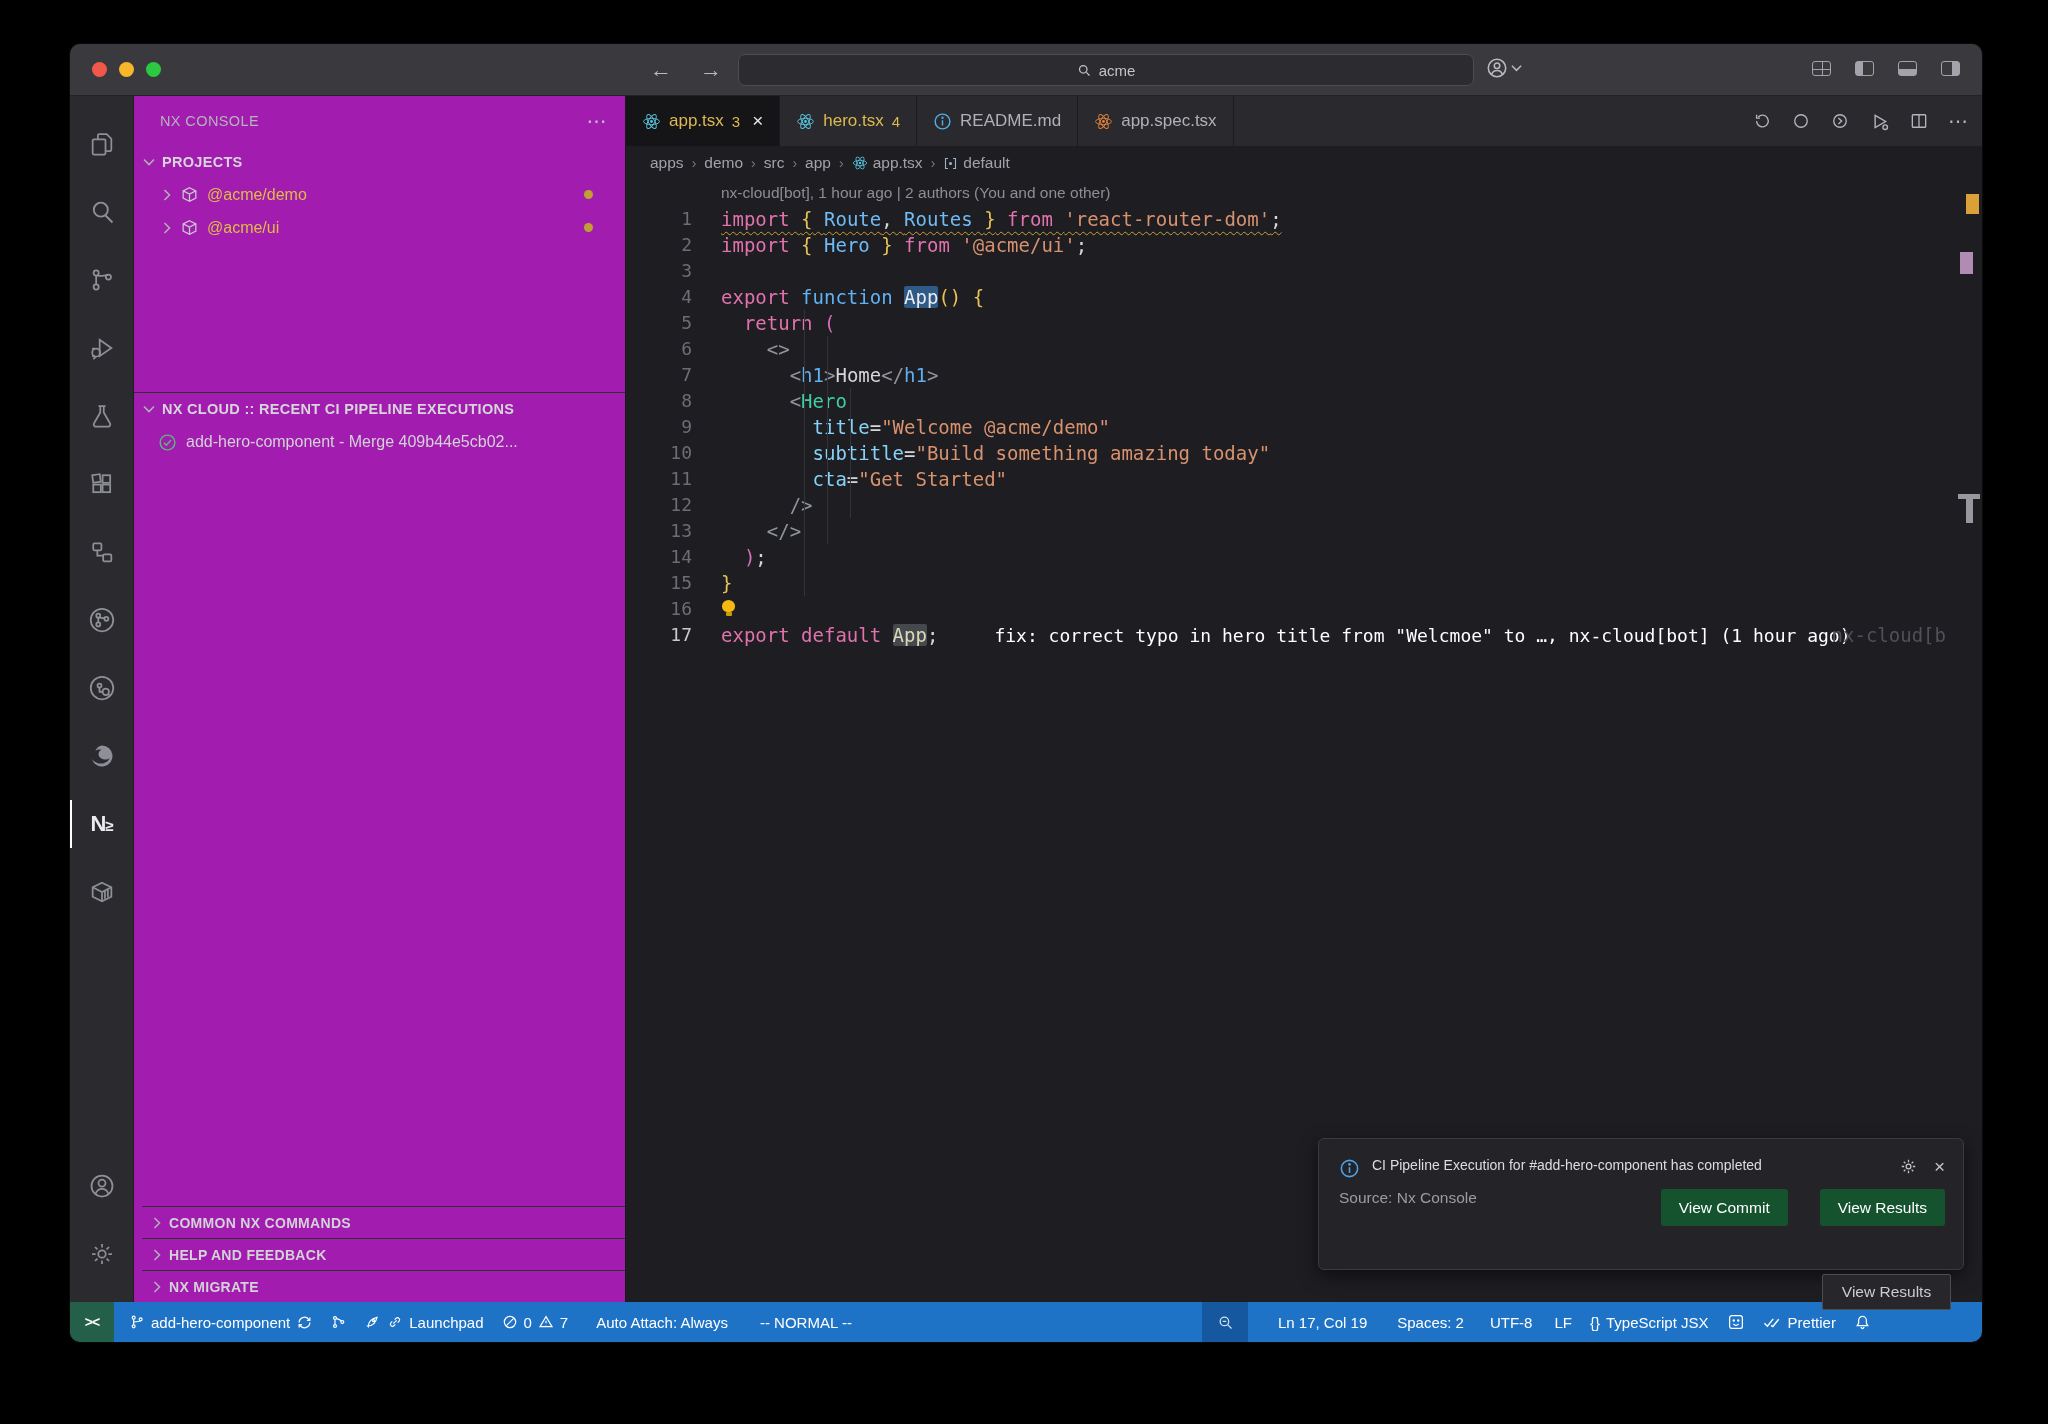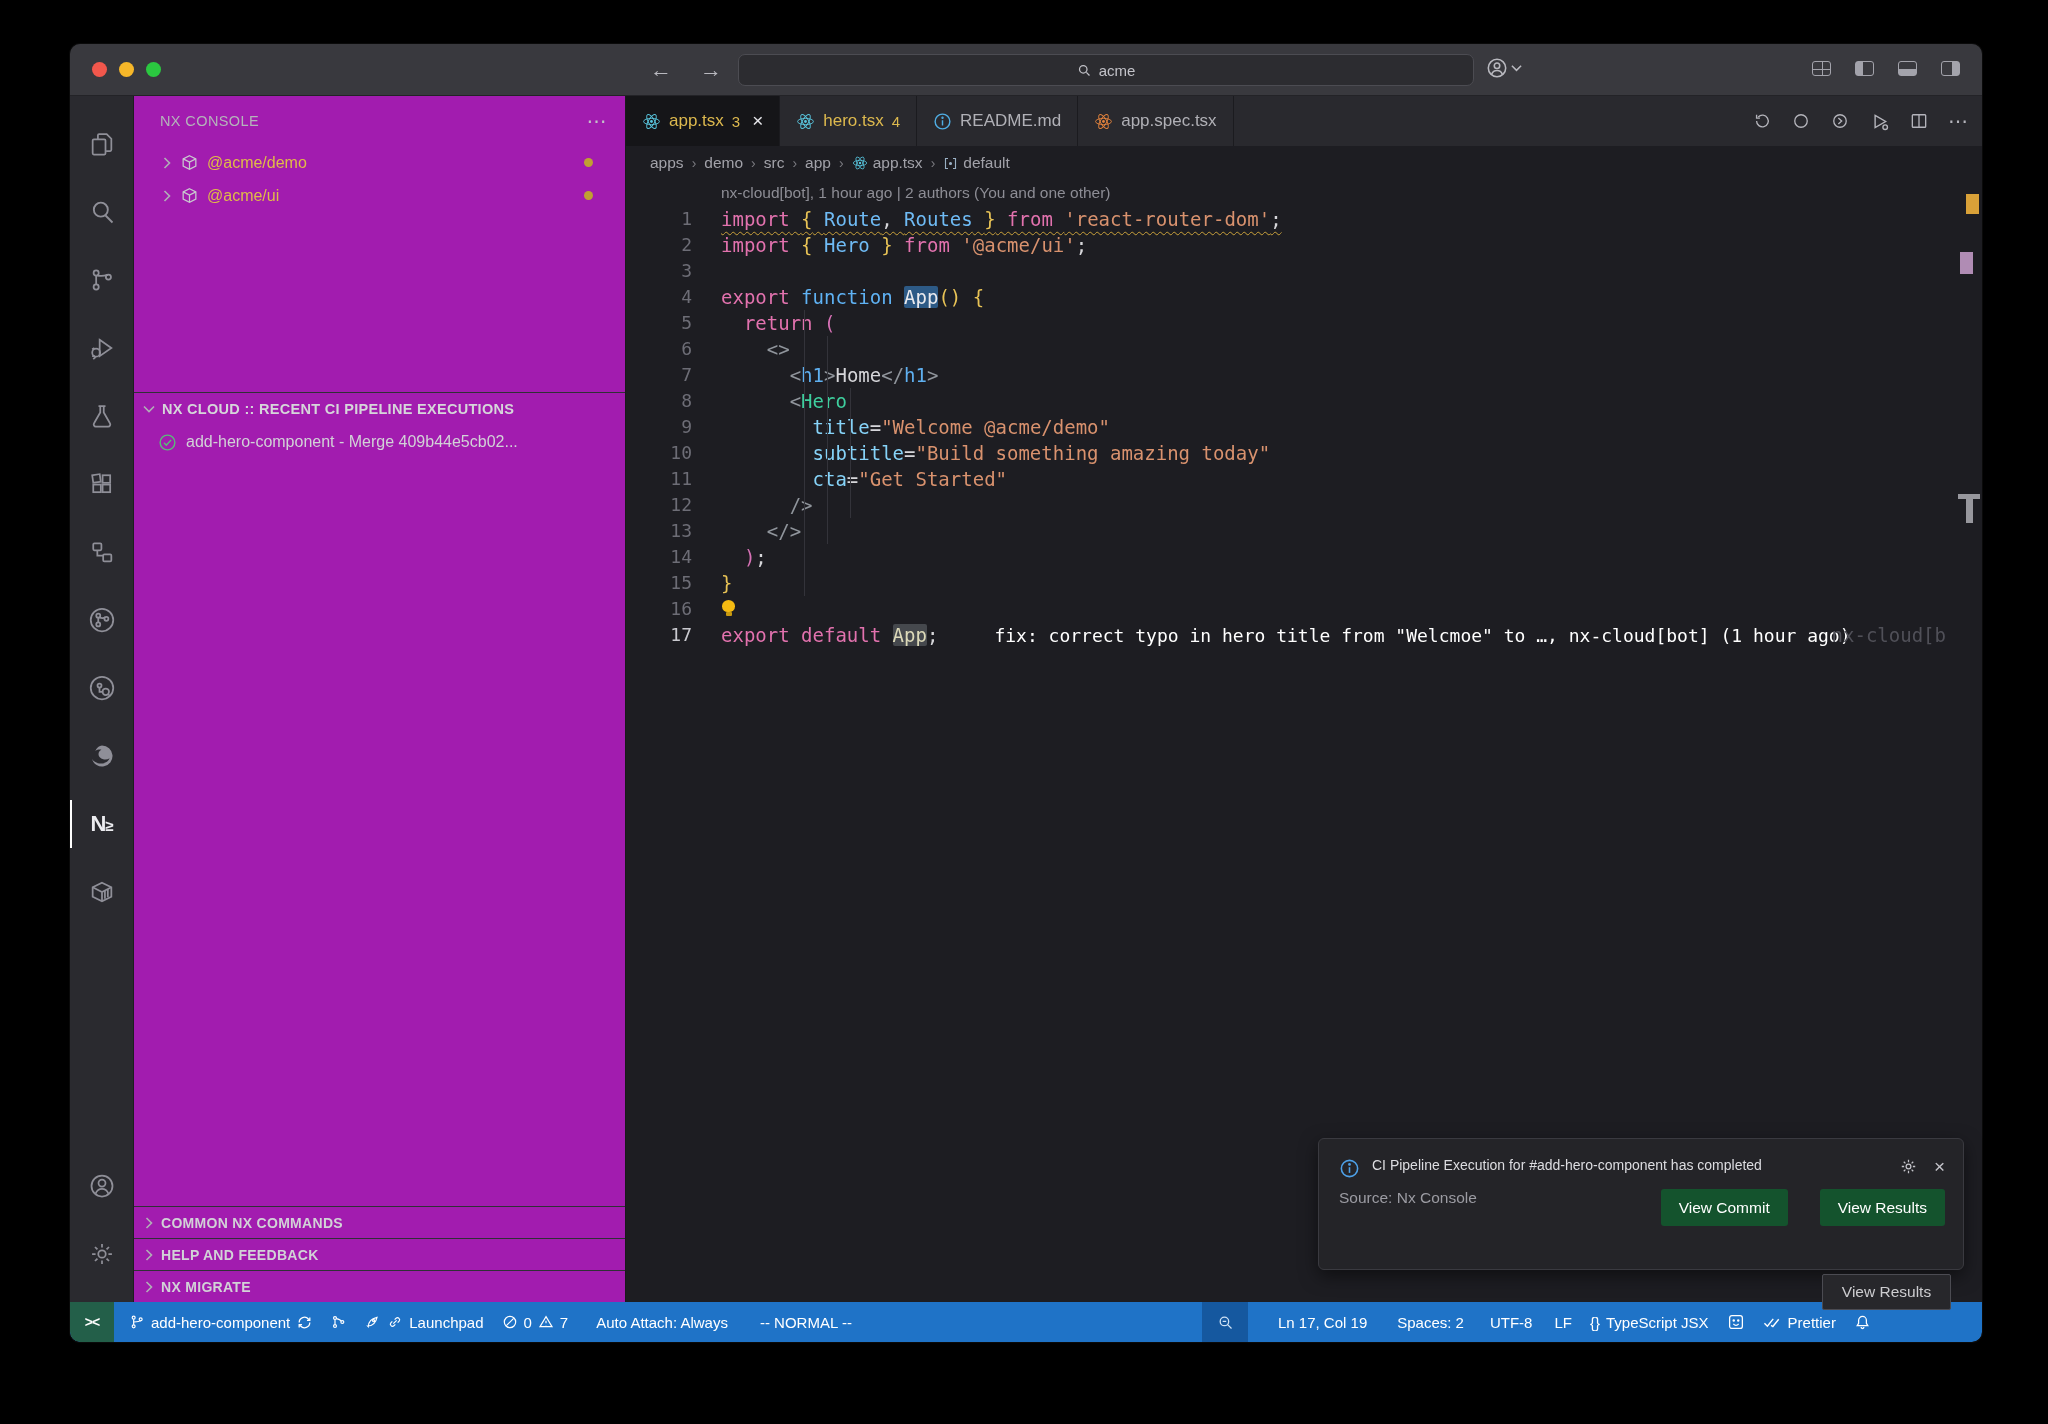--- a/index.html
+++ b/index.html
@@ -47,21 +47,21 @@
   .sb-header { height:50px; display:flex; align-items:center; padding:0 18px 0 26px; font-size:14.5px;
     letter-spacing:.4px; color:#b4b4ba; }
   .sb-header .dots { margin-left:auto; color:#c2c2c8; font-size:20px; }
   .sb-sec-head { display:flex; align-items:center; gap:6px; height:32px; padding-left:8px;
     font-size:14.5px; font-weight:700; color:#d6d6da; letter-spacing:.3px; }
   .tree-row { display:flex; align-items:center; gap:8px; height:33px; padding-left:28px; position:relative; }
   .tree-row .label { font-size:16px; color:#e0bc47; }
   .dot-badge { position:absolute; right:32px; width:9px; height:9px; border-radius:50%; background:#c0a032; }
   .cloud-sec { position:absolute; top:296px; left:0; right:0; border-top:1px solid #303036; }
   .cloud-row { display:flex; align-items:center; gap:9px; height:34px; padding-left:24px; font-size:16px; color:#d2d2d7; }
-  .sb-bottom { position:absolute; left:0; right:0; bottom:0; }
+  .sb-bottom { position:absolute; left:8px; right:0; bottom:0; }
   .sb-bottom .collapsed { display:flex; align-items:center; gap:7px; height:32px; padding-left:10px;
     border-top:1px solid #303036; font-size:14px; font-weight:700; color:#d2d2d7; letter-spacing:.3px; }
   .chev { stroke:#b0b0b6; }
 
   
   .editorcol { flex:1; display:flex; flex-direction:column; min-width:0; position:relative; background:#1d1d22; }
   .tabbar { height:50px; background:#29292e; display:flex; flex:0 0 auto; position:relative; }
   .tab { display:flex; align-items:center; gap:8px; padding:0 16px; font-size:17px; color:#b0b0b6;
     border-right:1px solid #1b1b1f; background:#29292e; }
   .tab.active { background:#151518; }
@@ -269,20 +269,26 @@
               <path d="M12 3.5v3M12 17.5v3M3.5 12h3M17.5 12h3M6 6l2.1 2.1M15.9 15.9L18 18M6 18l2.1-2.1M15.9 8.1L18 6"></path>
             </svg>
         </div>
       </div>
     </div>
 
     <div class="sidebar">
       <div class="sb-header">
         <span>NX CONSOLE</span>
         <span class="dots">⋯</span>
+      </div>
+      <div class="sb-sec-head">
+        <svg class="chev" width="14" height="10" viewBox="0 0 14 10" fill="none" stroke-width="1.6">
+            <path d="M2 2.5l5 5 5-5"></path>
+          </svg>
+        <span>PROJECTS</span>
       </div>
       <div class="tree-row">
         <svg class="chev" width="10" height="14" viewBox="0 0 10 14" fill="none" stroke-width="1.6">
             <path d="M2.5 2l5 5-5 5"></path>
           </svg>
         <svg width="19" height="19" viewBox="0 0 24 24" fill="none" stroke="#c9c9cf" stroke-width="1.6">
             <path d="M12 3.5l8 4v9l-8 4-8-4v-9z"></path>
             <path d="M4 7.5l8 4 8-4M12 11.5v9"></path>
           </svg>
         <span class="label">@acme/demo</span>

